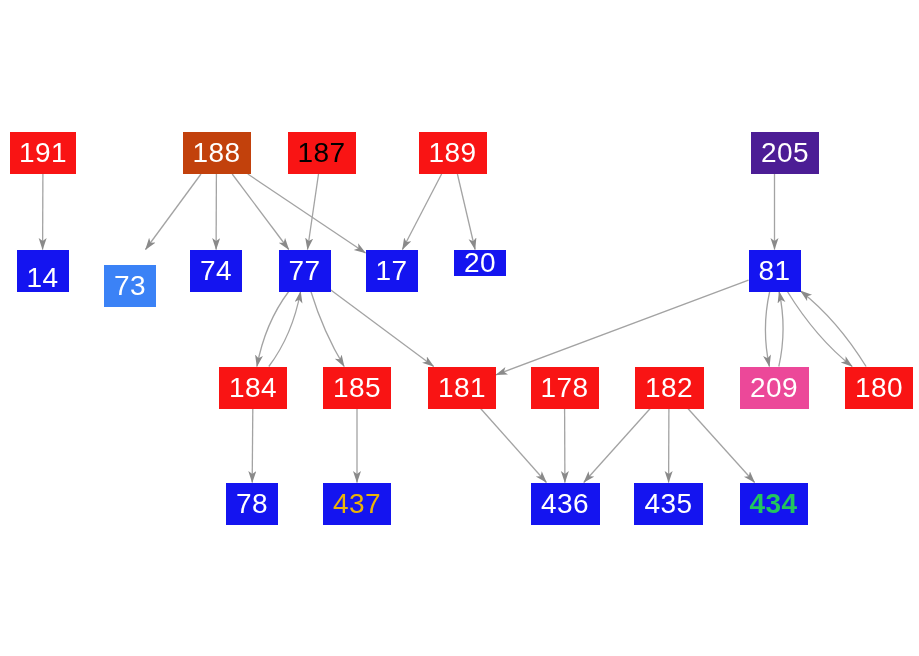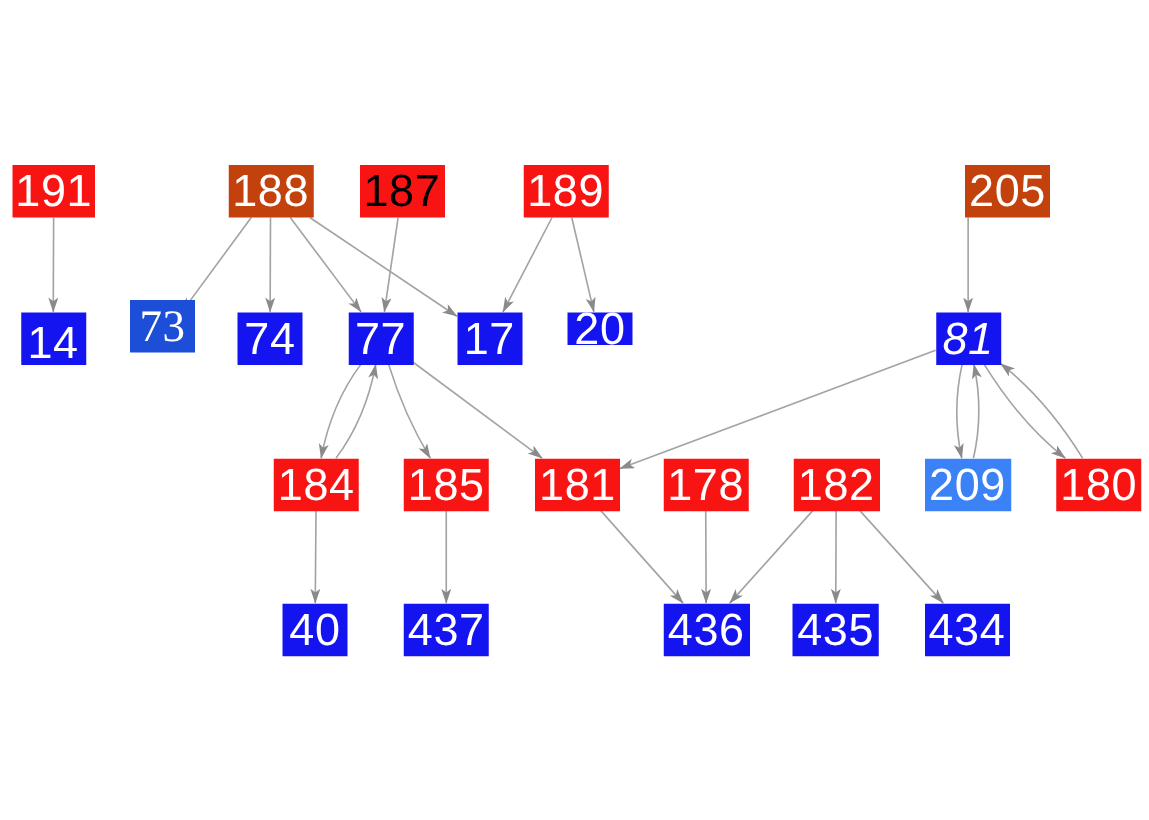--- a/index.html
+++ b/index.html
@@ -20,21 +20,21 @@
   }
   .node {
     position: absolute;
     display: flex;
     align-items: center;
     justify-content: center;
     box-sizing: border-box;
   }
   .node span {
     color: #ffffff;
-    font-size: 36px;
+    font-size: 28px;
     line-height: 1;
     letter-spacing: 0.5px;
     user-select: none;
   }
 </style>
 </head>
 <body>
 
 <div id="canvas" style="width: 919px; height: 656px; background: rgb(255, 255, 255);">
     <svg id="edges-layer" width="919" height="656">
@@ -74,73 +74,73 @@
     </div>
     <div class="node" style="left: 182.5px; top: 132px; width: 68px; height: 42px; background: #c2410c;">
       <span style="color: rgb(255, 255, 255);">188</span>
     </div>
     <div class="node" style="left: 287.5px; top: 132px; width: 68px; height: 42px; background: rgb(249, 20, 20);">
       <span style="color: #000000;">187</span>
     </div>
     <div class="node" style="left: 418.5px; top: 132px; width: 68px; height: 42px; background: rgb(249, 20, 20);">
       <span style="color: rgb(255, 255, 255);">189</span>
     </div>
-    <div class="node" style="left: 772px; top: 132px; width: 68px; height: 42px; background: #c2410c;">
+    <div class="node" style="left: 751px; top: 132px; width: 68px; height: 42px; background: #4c1d95;">
       <span style="color: rgb(255, 255, 255);">205</span>
     </div>
     <div class="node" style="left: 16.5px; top: 249.5px; width: 52px; height: 42px; background: rgb(20, 20, 240); align-items: flex-end;">
       <span style="color: rgb(255, 255, 255);">14</span>
     </div>
-    <div class="node" style="left: 104px; top: 240px; width: 52px; height: 42px; background: #1d4ed8; font-family: Liberation Serif, serif;">
+    <div class="node" style="left: 104px; top: 265px; width: 52px; height: 42px; background: #3b82f6;">
       <span style="color: rgb(255, 255, 255);">73</span>
     </div>
     <div class="node" style="left: 190px; top: 249.5px; width: 52px; height: 42px; background: rgb(20, 20, 240);">
       <span style="color: rgb(255, 255, 255);">74</span>
     </div>
     <div class="node" style="left: 278.5px; top: 249.5px; width: 52px; height: 42px; background: rgb(20, 20, 240); justify-content: center;">
       <span style="color: rgb(255, 255, 255);">77</span>
     </div>
     <div class="node" style="left: 365.5px; top: 249.5px; width: 52px; height: 42px; background: rgb(20, 20, 240);">
       <span style="color: rgb(255, 255, 255);">17</span>
     </div>
     <div class="node" style="left: 454px; top: 249.5px; width: 52px; height: 26px; background: rgb(20, 20, 240);">
       <span style="color: rgb(255, 255, 255);">20</span>
     </div>
-    <div class="node" style="left: 748.5px; top: 249.5px; width: 52px; height: 42px; background: rgb(20, 20, 240); font-style: italic;">
+    <div class="node" style="left: 748.5px; top: 249.5px; width: 52px; height: 42px; background: rgb(20, 20, 240);">
       <span style="color: rgb(255, 255, 255);">81</span>
     </div>
     <div class="node" style="left: 219px; top: 366.5px; width: 68px; height: 42px; background: rgb(249, 20, 20);">
       <span style="color: rgb(255, 255, 255);">184</span>
     </div>
     <div class="node" style="left: 323px; top: 366.5px; width: 68px; height: 42px; background: rgb(249, 20, 20);">
       <span style="color: rgb(255, 255, 255);">185</span>
     </div>
     <div class="node" style="left: 428px; top: 366.5px; width: 68px; height: 42px; background: rgb(249, 20, 20);">
       <span style="color: rgb(255, 255, 255);">181</span>
     </div>
     <div class="node" style="left: 530.5px; top: 366.5px; width: 68px; height: 42px; background: rgb(249, 20, 20);">
       <span style="color: rgb(255, 255, 255);">178</span>
     </div>
     <div class="node" style="left: 634.5px; top: 366.5px; width: 69px; height: 42px; background: rgb(249, 20, 20);">
       <span style="color: rgb(255, 255, 255);">182</span>
     </div>
-    <div class="node" style="left: 739.5px; top: 366.5px; width: 69px; height: 42px; background: #3b82f6;">
+    <div class="node" style="left: 739.5px; top: 366.5px; width: 69px; height: 42px; background: #ec4899;">
       <span style="color: rgb(255, 255, 255);">209</span>
     </div>
     <div class="node" style="left: 845px; top: 366.5px; width: 68px; height: 42px; background: rgb(249, 20, 20);">
       <span style="color: rgb(255, 255, 255);">180</span>
     </div>
     <div class="node" style="left: 226px; top: 482.5px; width: 52px; height: 42px; background: rgb(20, 20, 240);">
-      <span style="color: rgb(255, 255, 255);">40</span>
+      <span style="color: rgb(255, 255, 255);">78</span>
     </div>
     <div class="node" style="left: 323px; top: 482.5px; width: 68px; height: 42px; background: rgb(20, 20, 240);">
-      <span style="color: #ffffff;">437</span>
+      <span style="color: #eab308;">437</span>
     </div>
     <div class="node" style="left: 530.5px; top: 482.5px; width: 69px; height: 42px; background: rgb(20, 20, 240);">
       <span style="color: rgb(255, 255, 255);">436</span>
     </div>
     <div class="node" style="left: 634px; top: 482.5px; width: 69px; height: 42px; background: rgb(20, 20, 240);">
       <span style="color: rgb(255, 255, 255);">435</span>
     </div>
     <div class="node" style="left: 739.5px; top: 482.5px; width: 68px; height: 42px; background: rgb(20, 20, 240);">
-      <span style="color: #ffffff;">434</span>
+      <span style="color: #22c55e; font-weight: bold;">434</span>
     </div>
   </div>
 
 </body></html>

